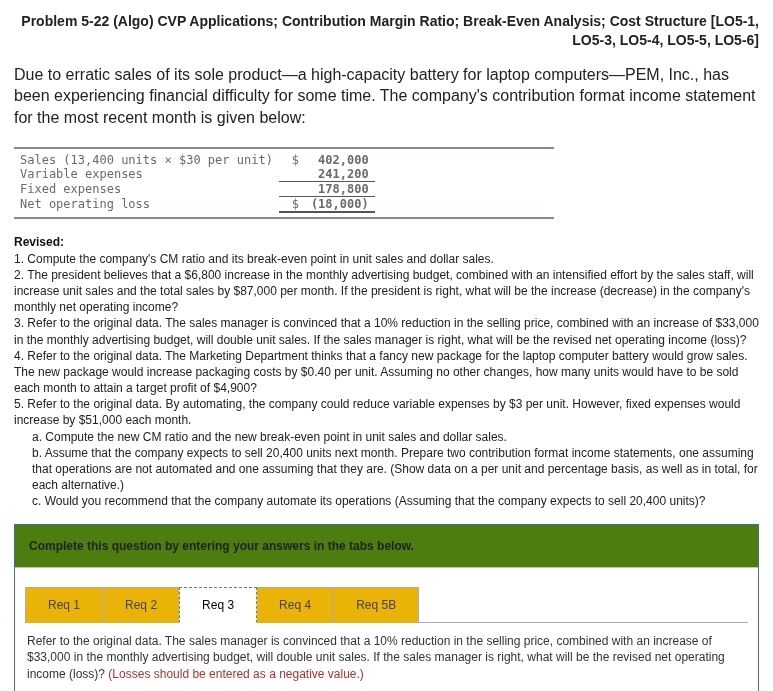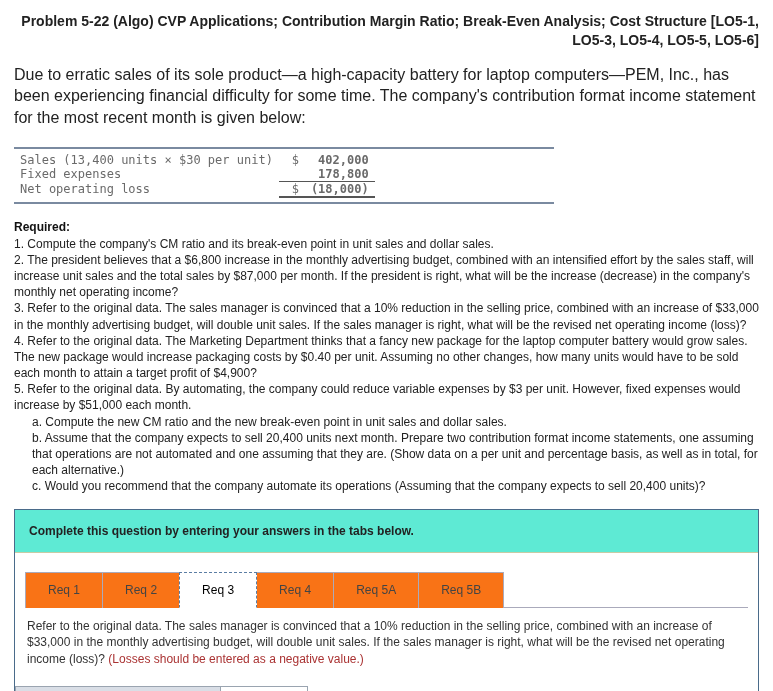--- a/index.html
+++ b/index.html
@@ -39,40 +39,40 @@
   .sub-item { padding-left: 18px; }
 
   .answer-box {
     margin-top: 14px;
     border-top: 1px solid #4a6b8a;
     border-left: 1px solid #4a6b8a;
     border-right: 1px solid #4a6b8a;
     background: #fff;
   }
   .answer-instruction {
-    background: #5eead4;
+    background: #4d7c0f;
     padding: 14px 14px;
     font-weight: bold;
     font-size: 12px;
     color: #222;
     border-bottom: 1px solid #c7cba5;
   }
 
   .tabs-row {
     display: flex;
     padding: 18px 10px 0 10px;
     gap: 0;
   }
   .tab {
     padding: 10px 22px;
     font-size: 12px;
     color: #444;
     border: 1px solid #aab;
     border-bottom: none;
-    background: #f97316;
+    background: #eab308;
     margin-right: -1px;
     cursor: pointer;
     position: relative;
     top: 1px;
   }
   .tab.active {
     border: 1px dashed #5b7da3;
     border-bottom: 1px solid #fff;
     background: #fff;
     color: #000;
@@ -126,55 +126,59 @@
   <div class="income-wrap">
     <div class="income-line-top"></div>
     <table class="income-table">
       <tbody>
           <tr>
         <td>Sales (13,400 units × $30 per unit)</td>
         <td class="dollar">$</td>
         <td class="num">402,000</td>
       </tr>
       <tr>
+        <td>Variable expenses</td>
+        <td class="dollar under"></td>
+        <td class="num under">241,200</td>
+      </tr>
+      <tr>
         <td>Fixed expenses</td>
         <td class="dollar under"></td>
         <td class="num under">178,800</td>
       </tr>
       <tr>
         <td>Net operating loss</td>
         <td class="dollar under2">$</td>
         <td class="num under2">(18,000)</td>
       </tr>
     </tbody>
       </table>
     <div class="income-line-bottom short"></div>
   </div>
 
-  <div class="required-heading">Required:</div>
+  <div class="required-heading">Revised:</div>
   <div class="req-list">
     <div>1. Compute the company's CM ratio and its break-even point in unit sales and dollar sales.</div>
     <div>2. The president believes that a $6,800 increase in the monthly advertising budget, combined with an intensified effort by the sales staff, will increase unit sales and the total sales by $87,000 per month. If the president is right, what will be the increase (decrease) in the company's monthly net operating income?</div>
     <div>3. Refer to the original data. The sales manager is convinced that a 10% reduction in the selling price, combined with an increase of $33,000 in the monthly advertising budget, will double unit sales. If the sales manager is right, what will be the revised net operating income (loss)?</div>
     <div>4. Refer to the original data. The Marketing Department thinks that a fancy new package for the laptop computer battery would grow sales. The new package would increase packaging costs by $0.40 per unit. Assuming no other changes, how many units would have to be sold each month to attain a target profit of $4,900?</div>
     <div>5. Refer to the original data. By automating, the company could reduce variable expenses by $3 per unit. However, fixed expenses would increase by $51,000 each month.</div>
     <div class="sub-item">a. Compute the new CM ratio and the new break-even point in unit sales and dollar sales.</div>
     <div class="sub-item">b. Assume that the company expects to sell 20,400 units next month. Prepare two contribution format income statements, one assuming that operations are not automated and one assuming that they are. (Show data on a per unit and percentage basis, as well as in total, for each alternative.)</div>
     <div class="sub-item">c. Would you recommend that the company automate its operations (Assuming that the company expects to sell 20,400 units)?</div>
   </div>
 
   <div class="answer-box">
     <div class="answer-instruction">Complete this question by entering your answers in the tabs below.</div>
 
     <div class="tabs-row">
       <div class="tab">Req 1</div>
       <div class="tab">Req 2</div>
       <div class="tab active">Req 3</div>
       <div class="tab">Req 4</div>
-      <div class="tab">Req 5A</div>
       <div class="tab">Req 5B</div>
     </div>
     <div class="tabs-underline"></div>
 
     <div class="tab-content">
       <span>Refer to the original data. The sales manager is convinced that a 10% reduction in the selling price, combined with an increase of $33,000 in the monthly advertising budget, will double unit sales. If the sales manager is right, what will be the revised net operating income (loss)? </span>
       <span class="red-note">(Losses should be entered as a negative value.)</span>
     </div>
 
     <div class="result-row">

